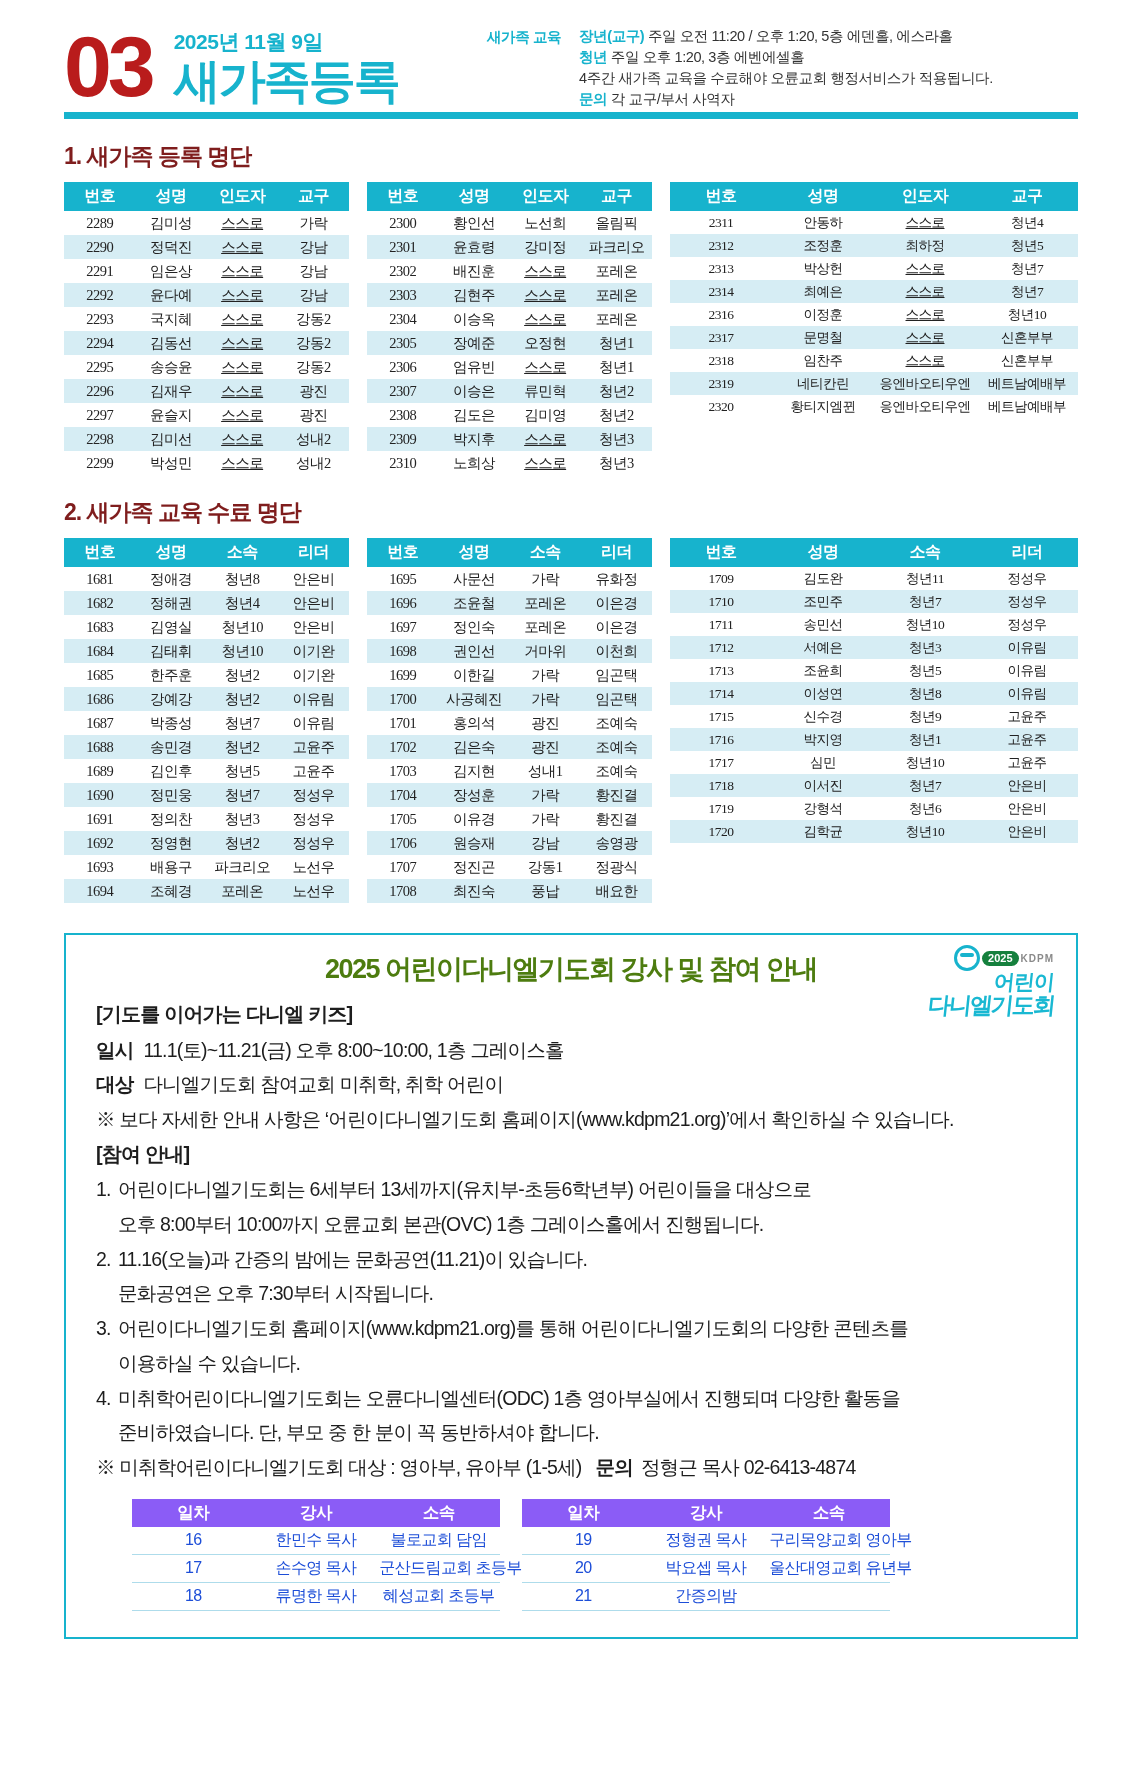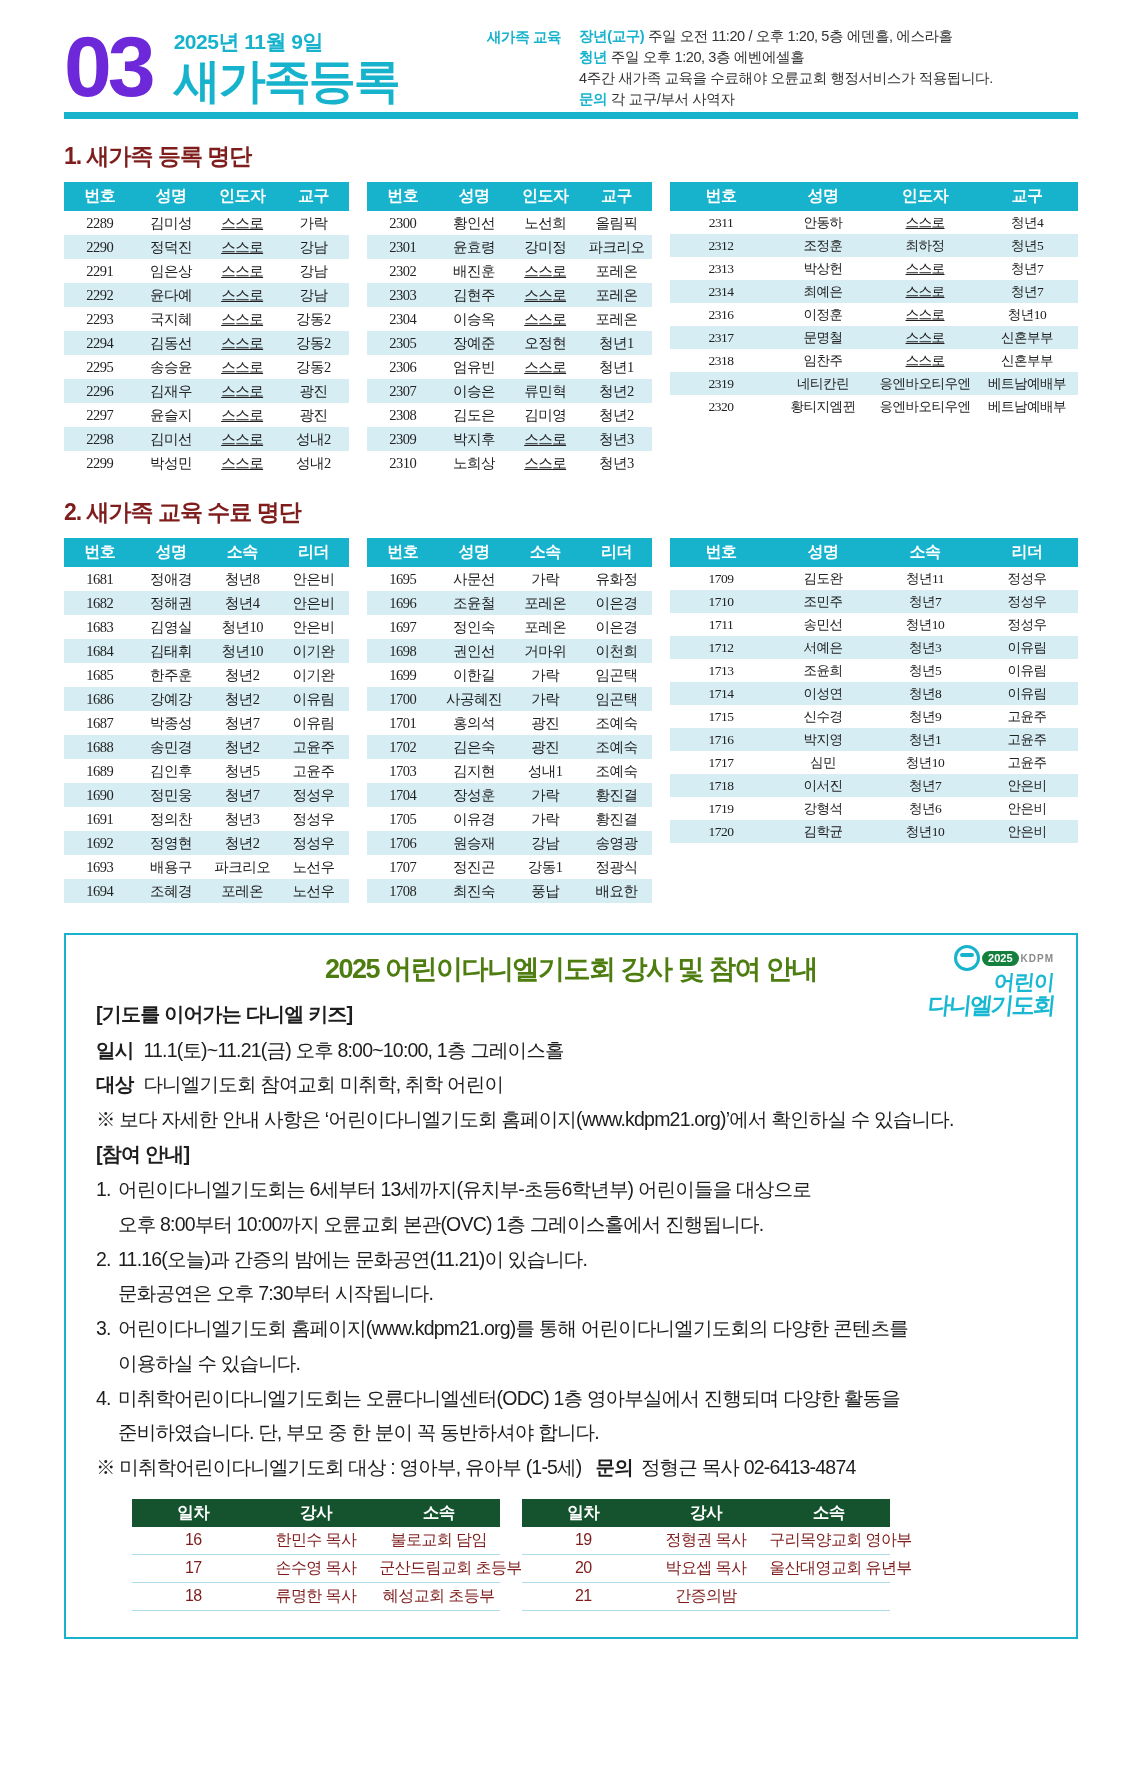--- a/index.html
+++ b/index.html
@@ -4,21 +4,21 @@
 <style>
   * { margin:0; padding:0; box-sizing:border-box; }
   body { background:#888; font-family:"Liberation Sans", sans-serif; }
   .page {
     position:relative; width:1142px; height:1780px; margin:0 auto;
     background:#ffffff; color:#2b2b2b; overflow:hidden;
   }
   
   .masthead { position:relative; padding:26px 64px 0 64px; height:104px; }
   .issue {
-    float:left; color:#6d28d9; font-size:86px; font-weight:800;
+    float:left; color:#b91c1c; font-size:86px; font-weight:800;
     line-height:0.95; letter-spacing:-4px;
   }
   .title-block { float:left; margin-left:22px; margin-top:2px; }
   .date { color:#17b3cd; font-size:21px; font-weight:700; letter-spacing:-0.5px; }
   .main-title { color:#17b3cd; font-size:47px; font-weight:800; letter-spacing:-2px; line-height:1.05; }
   .edu-info { position:absolute; top:26px; left:487px; right:64px; font-size:14.5px; line-height:1.45; letter-spacing:-0.4px; }
   .edu-heading { position:absolute; left:0; top:1px; color:#17b3cd; font-weight:800; }
   .edu-lines { margin-left:92px; color:#333; }
   .edu-line .lbl { color:#17b3cd; font-weight:800; }
   
@@ -78,25 +78,25 @@
   .n-item { display:flex; }
   .n-num { width:22px; flex:0 0 22px; }
   .n-cont { flex:1; }
   .n-cont .second { display:block; }
   .n-note { }
   .n-contact-label { font-weight:800; margin-left:14px; margin-right:8px; }
   
   .sched-row { display:flex; gap:22px; margin:14px 0 0 36px; }
   table.sched { border-collapse:collapse; width:368px; table-layout:fixed; }
   table.sched thead th {
-    background:#14532d; color:#fff; font-size:16.5px; font-weight:800;
+    background:#8b5cf6; color:#fff; font-size:16.5px; font-weight:800;
     padding:3px 2px; letter-spacing:-0.5px;
   }
   table.sched tbody td {
-    font-size:16px; color:#7f1d1d; text-align:center; padding:3px 2px;
+    font-size:16px; color:#1d4ed8; text-align:center; padding:3px 2px;
     border-bottom:1.5px solid #aedceb; letter-spacing:-0.6px; white-space:nowrap;
   }
   table.sched td:nth-child(1){ width:17%; }
   table.sched td:nth-child(2){ width:36%; }
   table.sched td:nth-child(3){ width:47%; }
 </style>
 </head>
 <body>
 
 <div class="page">

